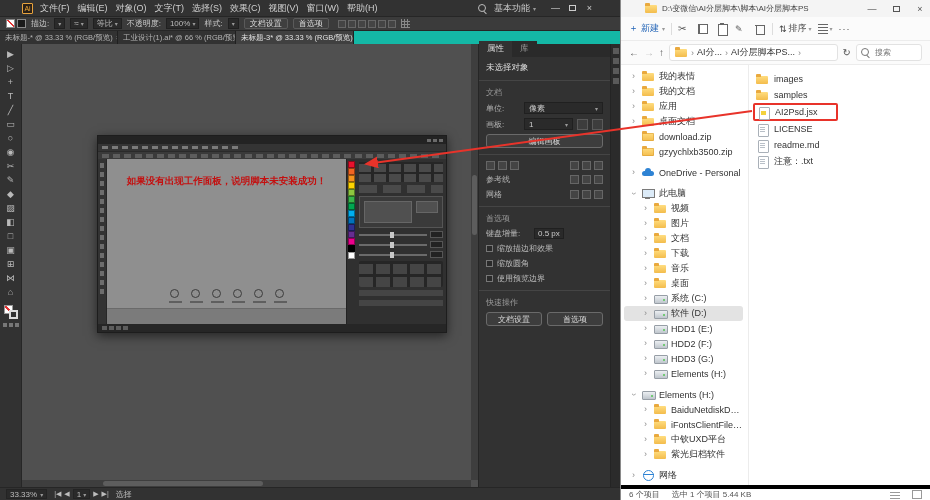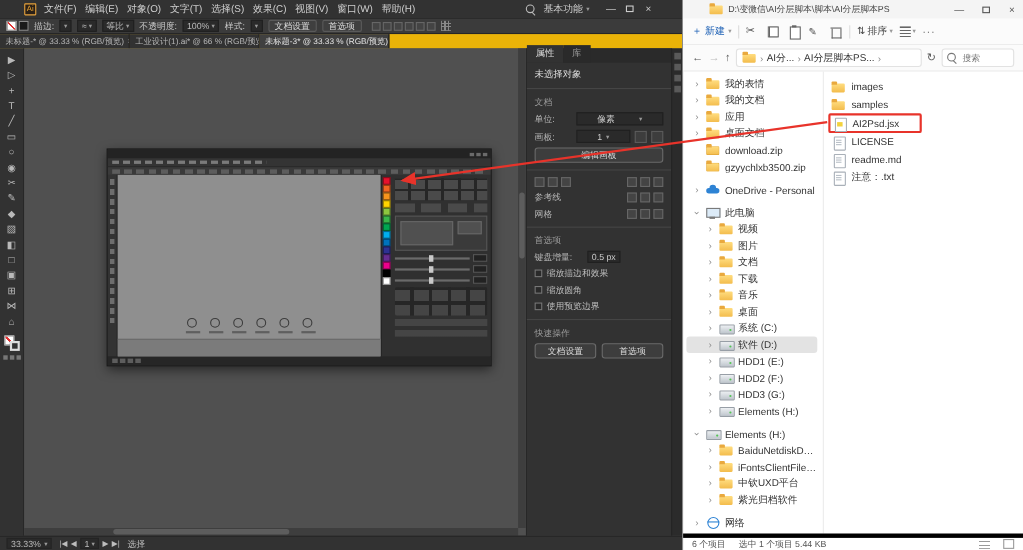--- a/index.html
+++ b/index.html
@@ -32,21 +32,21 @@
   .swatch.dark{background:#1a1a1a;}
   .cb-box{height:11px;border:1px solid #202020;background:#2a2a2a;display:flex;align-items:center;gap:2px;padding:0 3px;color:#bbb;}
   .caret{font-size:6px;color:#999;}
   .cb-btn{height:11px;border:1px solid #5a5a5a;background:#3f3f3f;border-radius:2px;padding:0 5px;line-height:9px;color:#ddd;}
   .aligncluster{display:flex;gap:2px;margin-left:4px;}
   .al{width:8px;height:8px;border:1px solid #666;background:#444;}
   .gridico{width:9px;height:9px;background:
      repeating-linear-gradient(0deg,#888 0 1px,transparent 1px 3px),
      repeating-linear-gradient(90deg,#888 0 1px,transparent 1px 3px);}
 
-  .ai-tabsbar{height:13px;background:#eab308;display:flex;font-size:7.5px;color:#b5b5b5;}
+  .ai-tabsbar{height:13px;background:#14b8a6;display:flex;font-size:7.5px;color:#b5b5b5;}
   .ai-tab{display:flex;align-items:center;gap:3px;padding:0 5px;background:#323232;border-right:1px solid #202020;
      max-width:118px;white-space:nowrap;overflow:hidden;}
   .ai-tab.active{background:#404040;color:#e2e2e2;}
   .ai-tab-close{color:#999;font-size:8px;}
   .ai-tab-close::before{content:"×";}
 
   .ai-main{position:absolute;top:44px;bottom:13px;left:0;right:0;display:flex;}
   .ai-tools{width:22px;background:#323232;border-right:1px solid #262626;display:flex;flex-direction:column;align-items:center;
      padding-top:3px;gap:0;font-size:9px;color:#b9b9b9;flex:none;}
   .tool{width:18px;height:14px;line-height:14px;text-align:center;}
@@ -111,21 +111,21 @@
   .ai-right{width:132px;background:#323232;border-left:1px solid #262626;font-size:8px;color:#c9c9c9;flex:none;display:flex;flex-direction:column;}
   .pp-tabs{height:13px;background:#2a2a2a;display:flex;align-items:flex-end;gap:0;font-size:8.5px;}
   .pp-tab{padding:2px 8px;background:#323232;color:#ddd;margin-top:40px;}
   .pp-tab.dim{background:#2a2a2a;color:#999;}
   .pp-body{padding:5px 7px;display:flex;flex-direction:column;gap:4px;}
   .pp-noselect{font-size:8.5px;color:#ddd;}
   .pp-div{height:1px;background:#454545;margin:2px -7px;}
   .pp-h{color:#9a9a9a;}
   .pp-row{display:flex;align-items:center;gap:4px;}
   .pp-row .lbl{width:34px;color:#b5b5b5;flex:none;}
-  .pp-sel{flex:1;height:12px;border:1px solid #202020;background:#2a2a2a;display:flex;align-items:center;justify-content:space-between;padding:0 18px;color:#ccc;}
+  .pp-sel{flex:1;height:12px;border:1px solid #202020;background:#2a2a2a;display:flex;align-items:center;justify-content:space-between;padding:0 4px;color:#ccc;}
   .pp-ib{width:11px;height:11px;border:1px solid #5a5a5a;background:#3d3d3d;flex:none;}
   .pp-btn{height:14px;border:1px solid #6a6a6a;background:#3d3d3d;border-radius:3px;color:#ddd;display:flex;align-items:center;justify-content:center;}
   .pp-icons{display:flex;gap:3px;}
   .pp-icons .al{width:9px;height:9px;}
   .pp-val{height:11px;border:1px solid #202020;background:#2a2a2a;padding:0 3px;display:flex;align-items:center;color:#ccc;}
   .chk{display:flex;align-items:center;gap:4px;color:#bdbdbd;}
   .chk .box{width:7px;height:7px;border:1px solid #777;background:#2a2a2a;flex:none;}
   .pp-quick{display:flex;gap:5px;}
   .pp-quick .pp-btn{flex:1;}
   .ai-dock{width:10px;background:#2b2b2b;border-left:1px solid #242424;display:flex;flex-direction:column;align-items:center;padding-top:4px;gap:4px;flex:none;}
@@ -324,20 +324,21 @@
           <div class="iw-title">
               <i></i>
               <i></i>
               <i></i>
             </div>
           <div class="iw-menus"></div>
           <div class="iw-toolbar"></div>
           <div class="iw-body">
             <div class="iw-left"></div>
             <div class="iw-center">
+              <div class="iw-warning">如果没有出现工作面板，说明脚本未安装成功！</div>
               <div class="iw-circles">
                   <i></i>
                   <i></i>
                   <i></i>
                   <i></i>
                   <i></i>
                   <i></i>
                 </div>
               <div class="iw-centerfoot"></div>
             </div>

